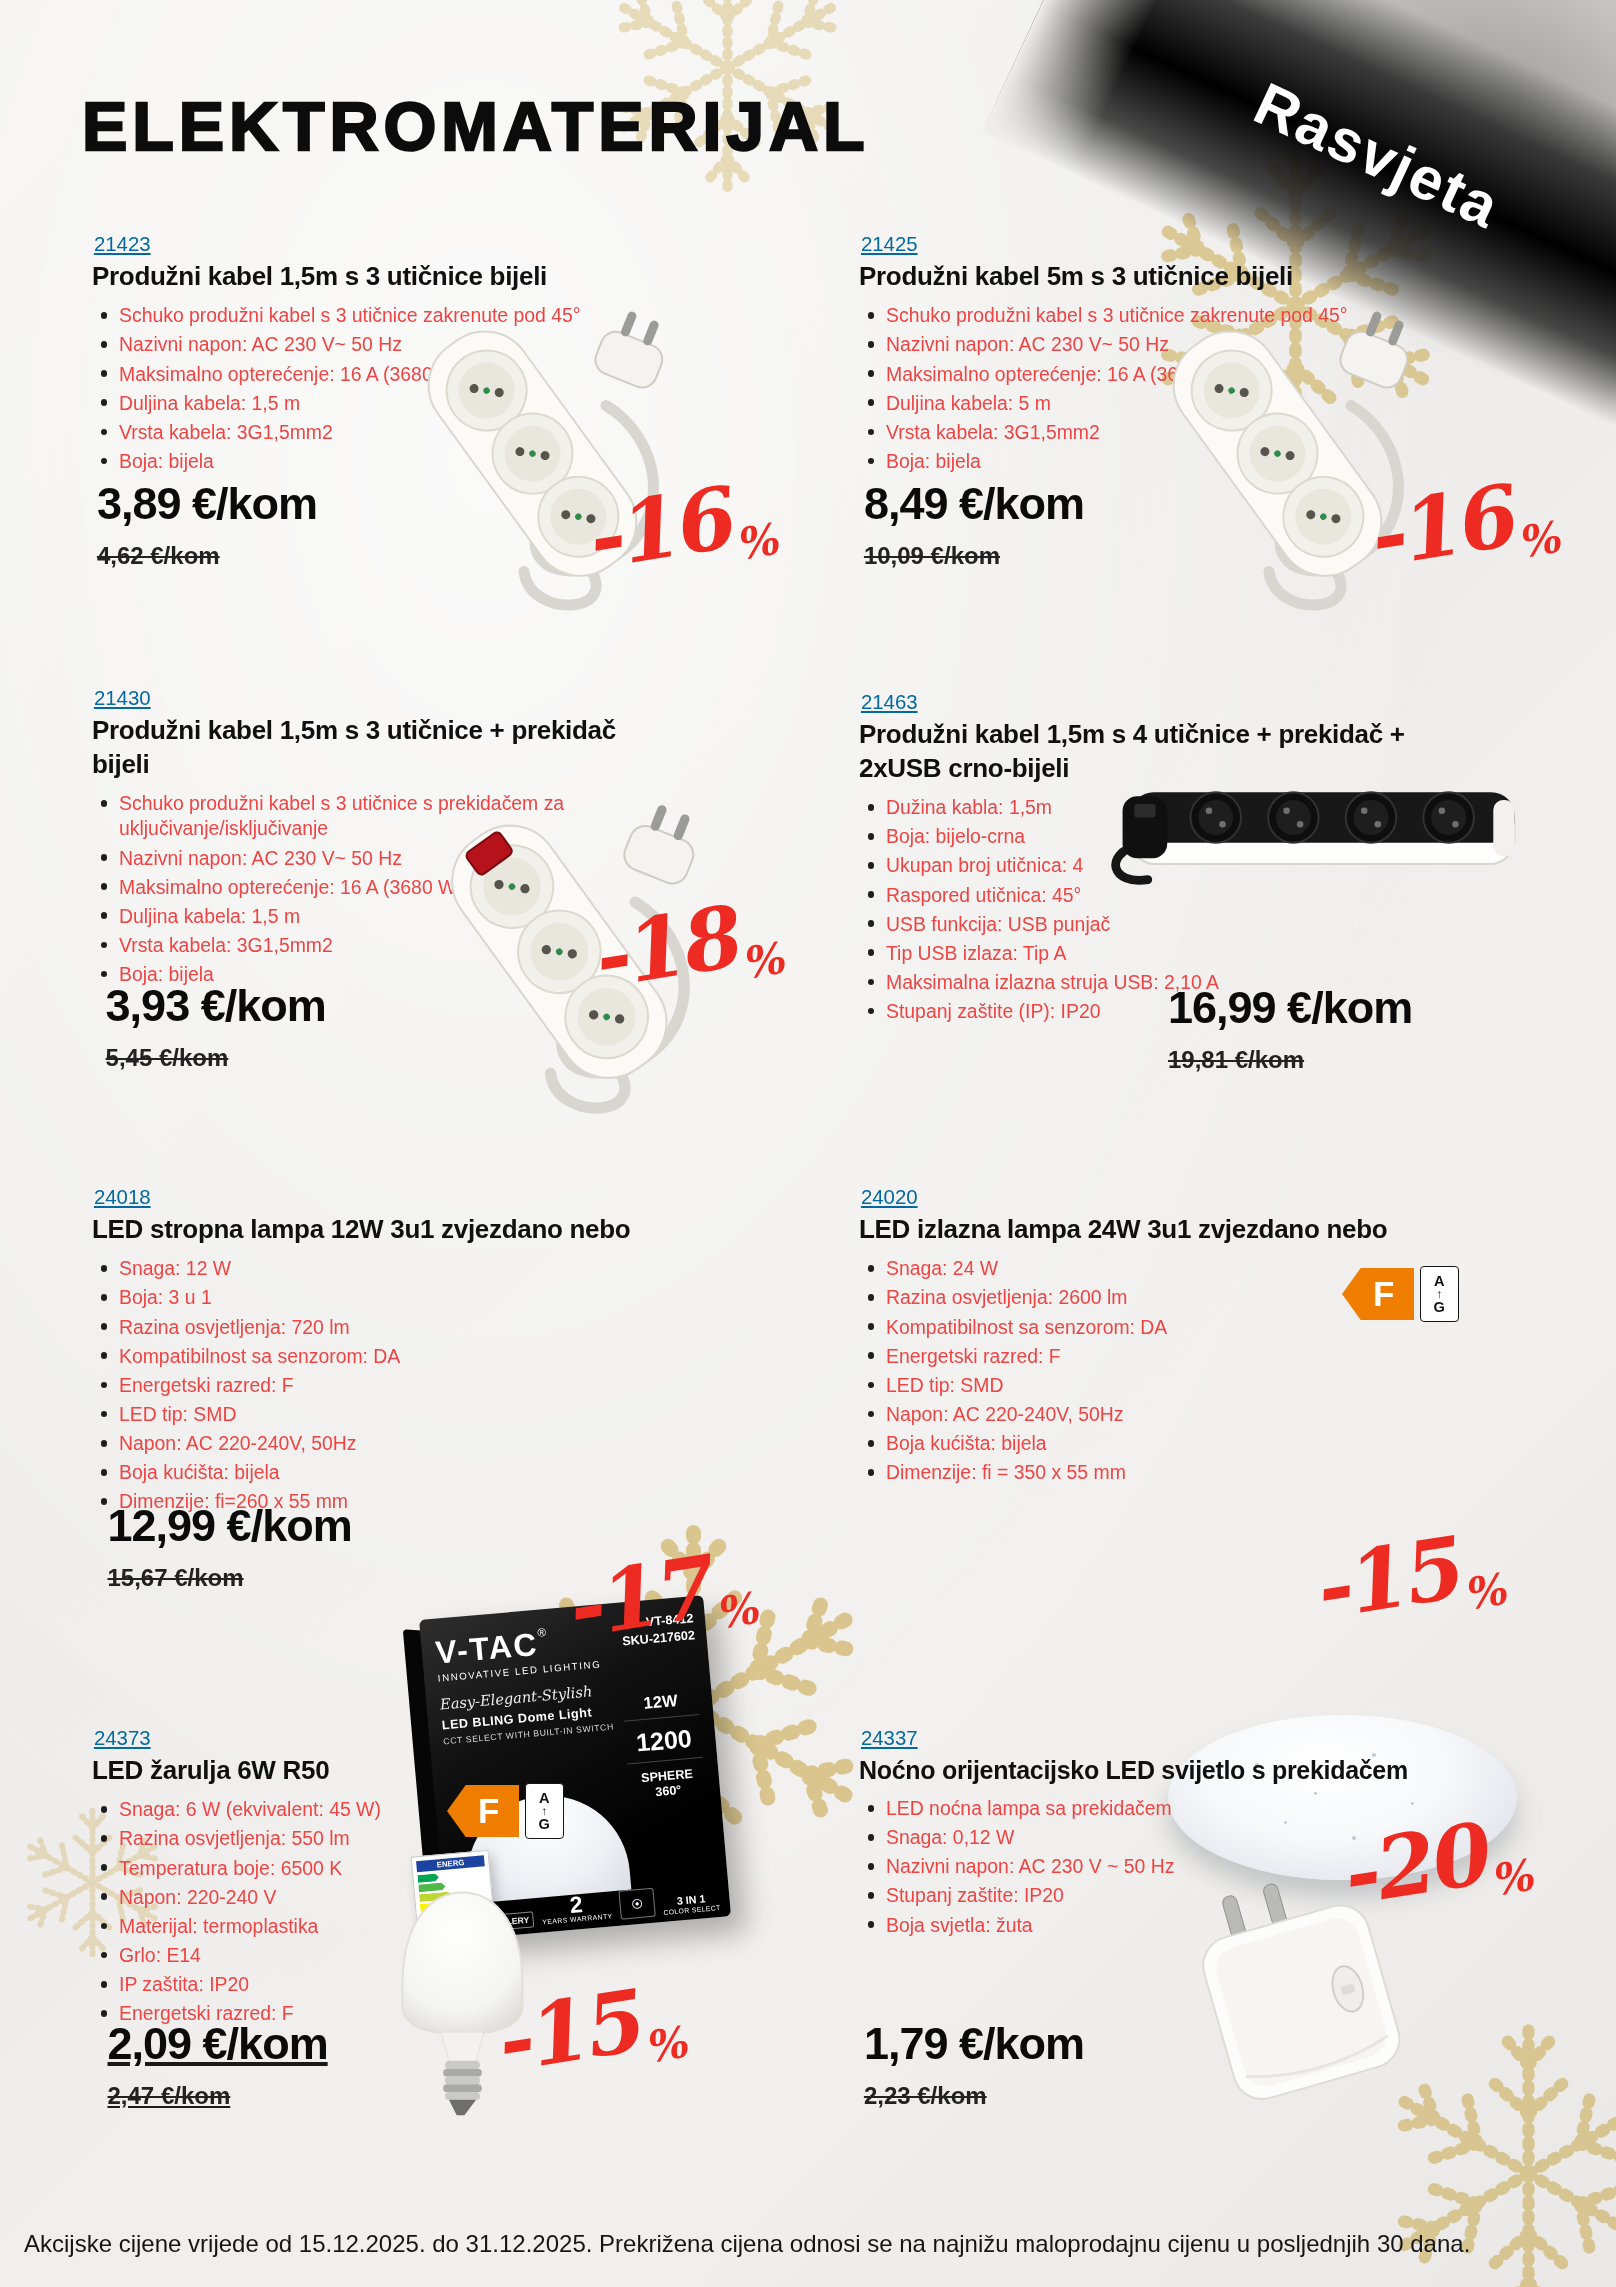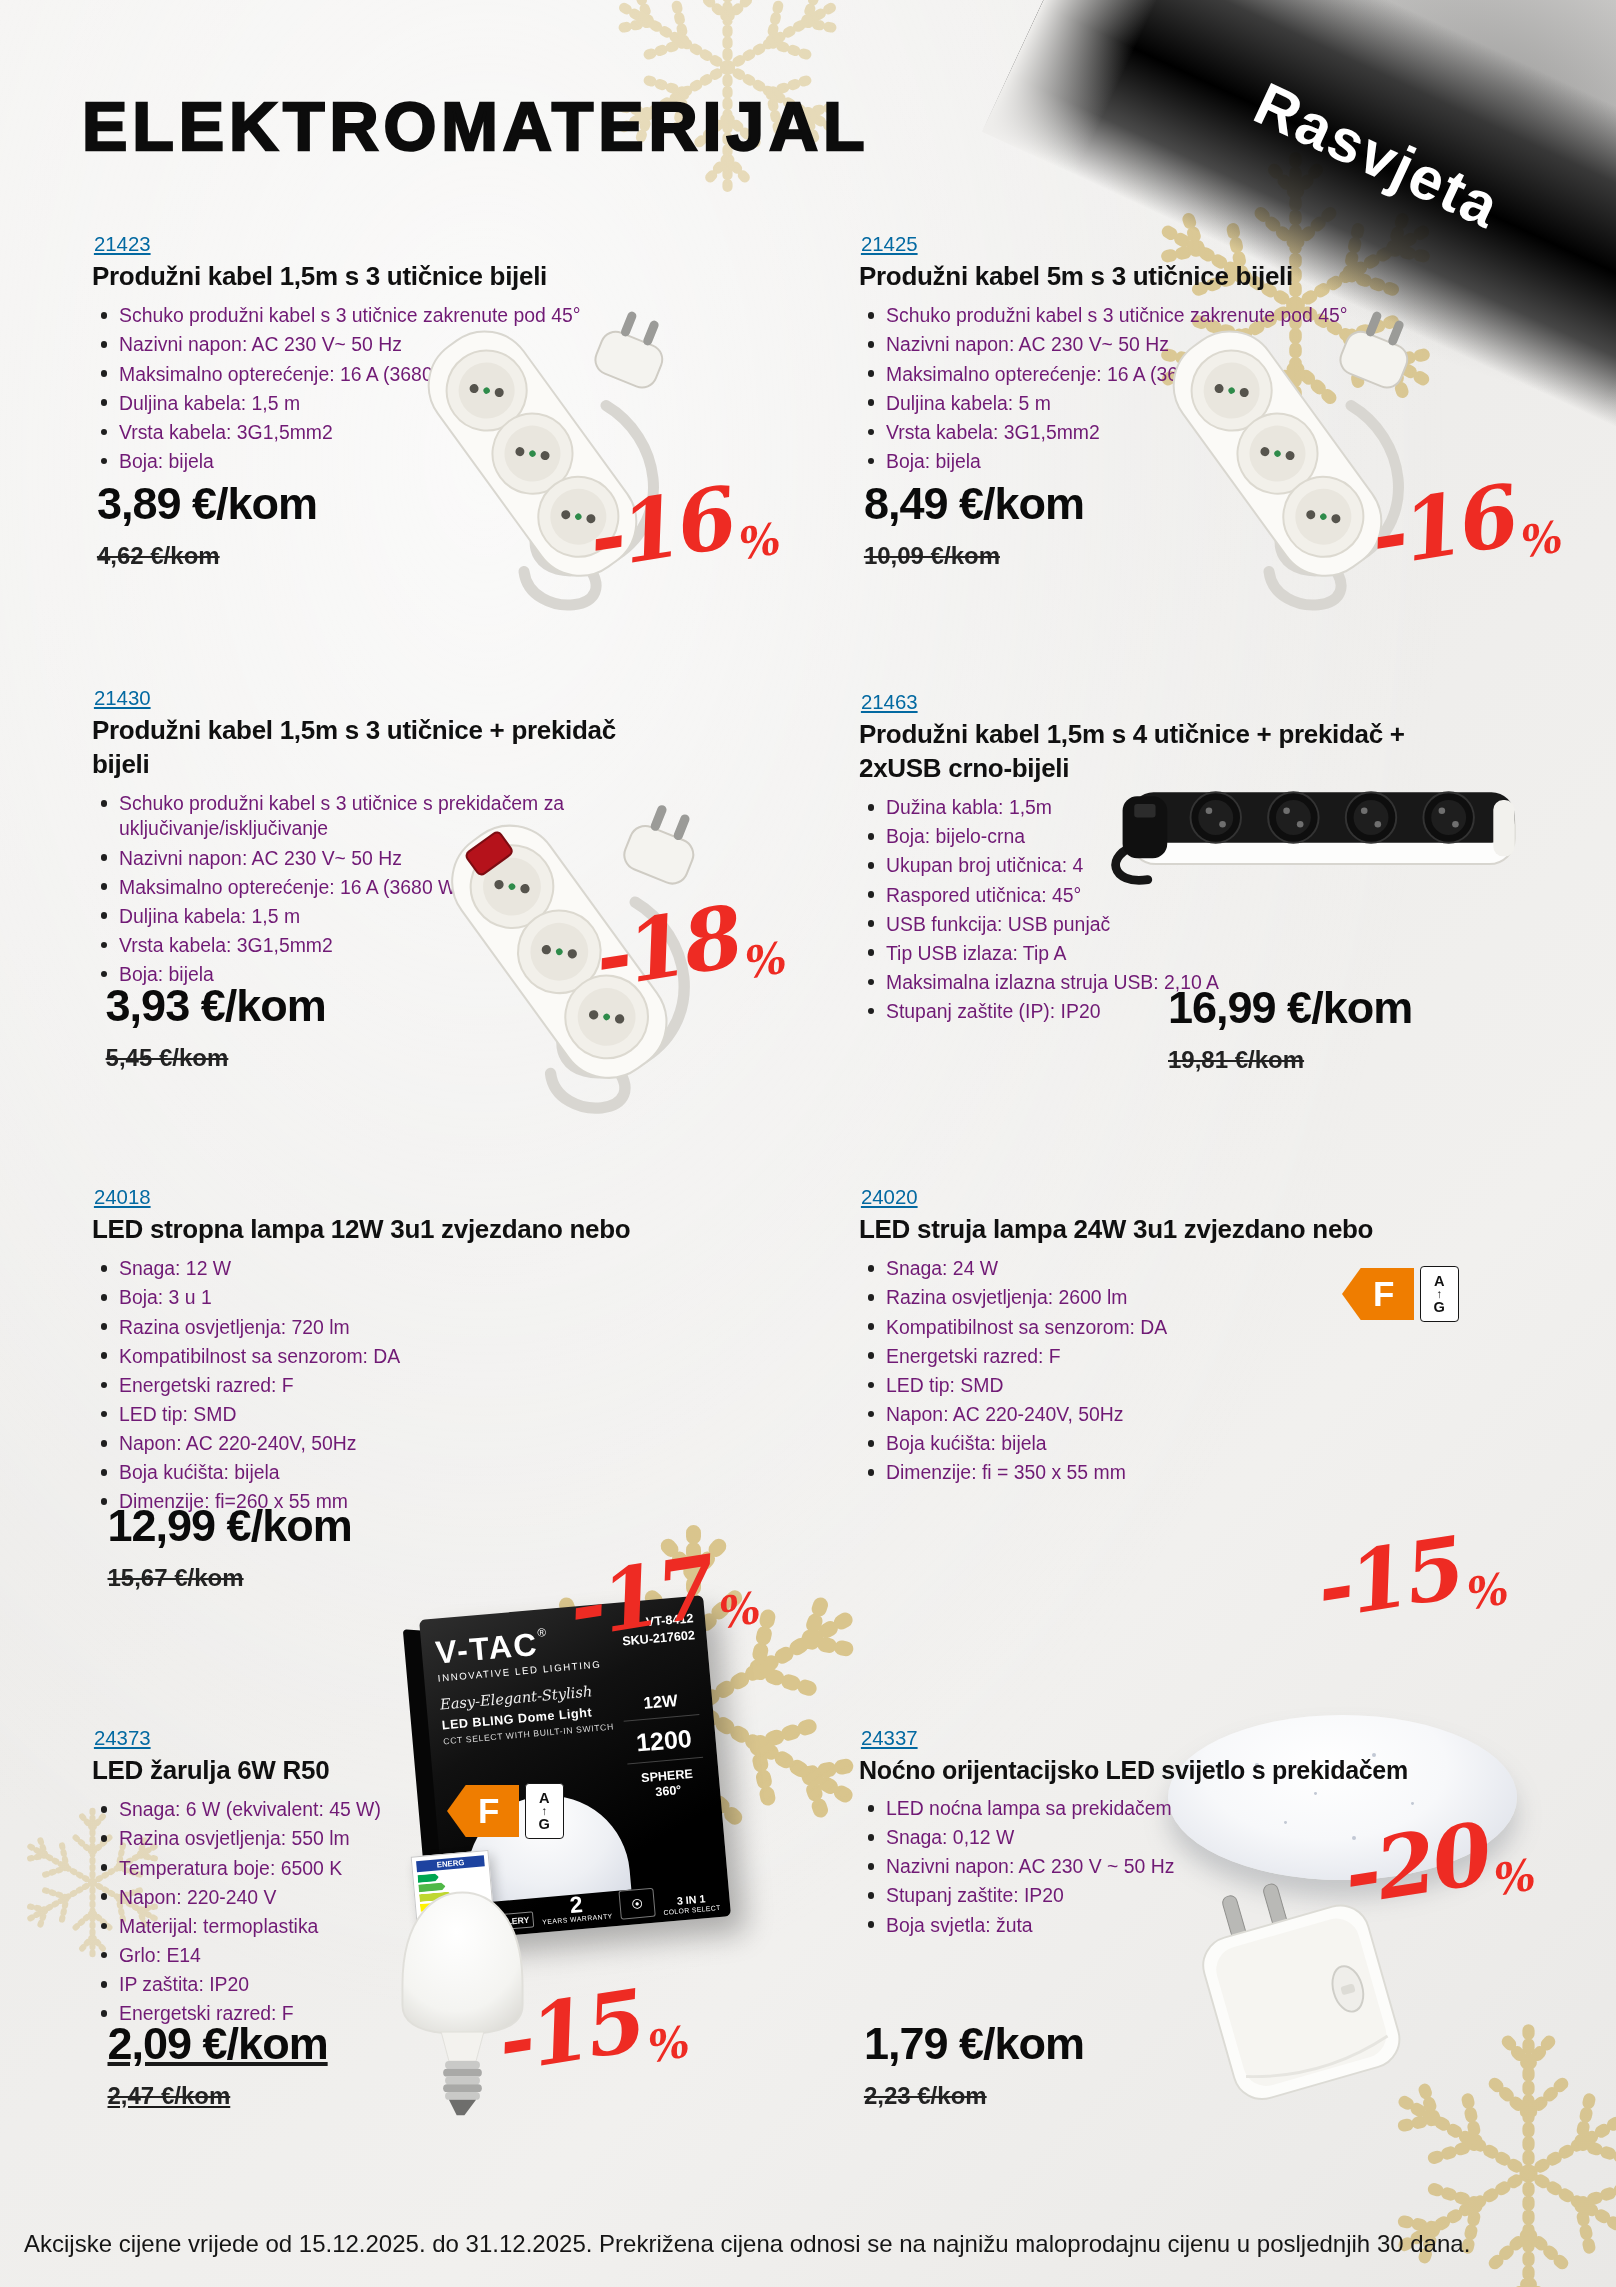--- a/index.html
+++ b/index.html
@@ -35,21 +35,21 @@
   .sf5{left:4.9px;top:1795px;width:175px;height:175px;opacity:.28;}
   
   article{position:absolute;width:699px;height:456px;}
   .a1{left:92px;top:233px;}  .a2{left:859px;top:233px;}
   .a3{left:92px;top:687px;}  .a4{left:859px;top:691px;}
   .a5{left:92px;top:1186px;} .a6{left:859px;top:1186px;}
   .a7{left:92px;top:1727px;} .a8{left:859px;top:1727px;}
   .sku{display:inline-block;font-size:20.4px;color:#0369a1;text-decoration:underline;margin-left:1.9px;}
   .title{width:582px;font-size:26px;font-weight:bold;line-height:1.3;color:#101010;margin:3.9px 0 9.7px;letter-spacing:-0.3px;}
   .a8 .title{width:699px;font-size:25px;white-space:nowrap;}
-  ul.specs{list-style:none;margin:1.9px 0 0;padding:0;width:529px;font-size:19.4px;color:#701a75;}
+  ul.specs{list-style:none;margin:1.9px 0 0;padding:0;width:529px;font-size:19.4px;color:#ef4444;}
   ul.specs li{position:relative;padding-left:27px;margin:3.9px 0;line-height:1.3;}
   ul.specs li::before{content:"";position:absolute;left:8.7px;top:8.7px;width:6.8px;height:6.8px;border-radius:50%;background:#1f1f1f;}
   .pricebox{position:absolute;white-space:nowrap;}
   .price{font-size:45px;font-weight:bold;letter-spacing:-1px;color:#0b0b0b;}
   .old-price{margin-top:11.6px;font-size:24px;font-weight:bold;color:#222;text-decoration:line-through;text-decoration-thickness:1.9px;}
   .a1 .pricebox{left:4.9px;top:245px;} .a2 .pricebox{left:4.9px;top:245px;}
   .a3 .pricebox{left:13.6px;top:293px;} .a4 .pricebox{left:309px;top:291px;}
   .a5 .pricebox{left:15.5px;top:314px;} .a6 .pricebox{left:4.9px;top:314px;}
   .a7 .pricebox{left:15.5px;top:291px;text-decoration:underline;} .a8 .pricebox{left:4.9px;top:291px;}
   .badge{position:absolute;transform:rotate(-9deg);color:#ee2b23;
@@ -395,21 +395,21 @@
       <div class="vt-qr"></div>
     </div>
   </div>
   <div class="badge">
     <span class="num">-17</span><span class="pct">%</span>
   </div>
 </article>
 
 <article class="a6">
   <a class="sku">24020</a>
-  <h2 class="title">LED struja lampa 24W 3u1 zvjezdano nebo</h2>
+  <h2 class="title">LED izlazna lampa 24W 3u1 zvjezdano nebo</h2>
   <ul class="specs">
       <li>Snaga: 24 W</li>
       <li>Razina osvjetljenja: 2600 lm</li>
       <li>Kompatibilnost sa senzorom: DA</li>
       <li>Energetski razred: F</li>
       <li>LED tip: SMD</li>
       <li>Napon: AC 220-240V, 50Hz</li>
       <li>Boja kućišta: bijela</li>
       <li>Dimenzije: fi = 350 x 55 mm</li>
     </ul>

